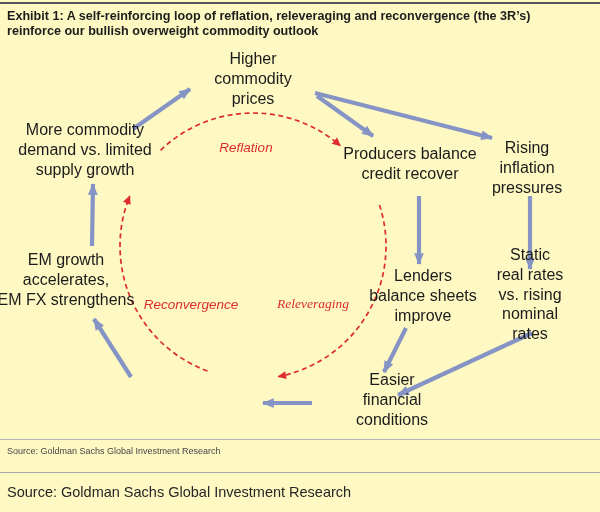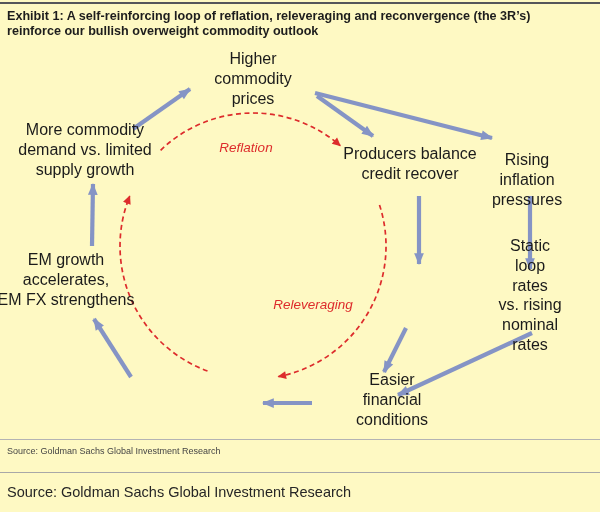--- a/index.html
+++ b/index.html
@@ -7,32 +7,32 @@
         font-family:"Liberation Sans",sans-serif;}
   .rule{position:absolute;left:0;right:0;}
   #top-rule{top:2px;height:2px;background:#55565a;}
   #exhibit-title{position:absolute;left:7px;top:9px;width:575px;
         font-size:12.6px;font-weight:bold;line-height:1.22;color:#1d1d1d;letter-spacing:0;}
   svg#diagram-gfx{position:absolute;left:0;top:0;pointer-events:none;}
   .node{position:absolute;transform:translate(-50%,-50%);text-align:center;
         white-space:pre-line;font-size:16px;line-height:1.24;color:#1b1b1b;}
   #n-higher{left:253px;top:79px;}
   #n-producers{left:410px;top:164px;}
-  #n-rising{left:527px;top:180px;}
+  #n-rising{left:527px;top:168px;}
   #n-lenders{left:423px;top:296px;}
   #n-static{left:530px;top:295px;}
   #n-easier{left:356px;top:400px;margin-left:36px;}
   #n-credit{left:197px;top:397px;}
   #n-em{left:66px;top:280px;}
   #n-demand{left:85px;top:150px;}
   .loop-label{position:absolute;transform:translate(-50%,-50%);font-style:italic;
         font-size:13.5px;color:#dd2c2c;white-space:nowrap;}
   #l-reflation{left:246px;top:147px;text-align:center;}
   #l-reconvergence{left:191px;top:304px;}
-  #l-releveraging{left:313px;top:304px;}
+  #l-releveraging{left:313px;top:304px;font-family:Liberation Serif, serif;}
   #mid-rule-1{top:439px;height:1px;background:#b3b3b3;}
   #source-note{position:absolute;left:7px;top:446px;font-size:9px;color:#454545;}
   #mid-rule-2{top:472px;height:1px;background:#a8a8a8;}
   #caption-source{position:absolute;left:7px;top:484px;font-size:14.5px;color:#262626;}
 </style>
 </head>
 <body>
 
 <div id="page">
 
@@ -70,34 +70,38 @@
     </g>
   </svg>
 
   <div class="node" id="n-higher">Higher
 commodity
 prices</div>
   <div class="node" id="n-producers">Producers balance
 credit recover</div>
   <div class="node" id="n-rising">Rising inflation
 pressures</div>
-  <div class="node" id="n-static">Static loop rates
+  <div class="node" id="n-lenders">Lenders
+balance sheets
+improve</div>
+  <div class="node" id="n-static">Static real rates
 vs. rising nominal
 rates</div>
   <div class="node" id="n-easier">Easier
 financial
 conditions</div>
   <div class="node" id="n-em">EM growth
 accelerates,
 EM FX strengthens</div>
   <div class="node" id="n-demand">More commodity
 demand vs. limited
 supply growth</div>
 
   <div class="loop-label" id="l-reflation">Reflation</div>
+  <div class="loop-label" id="l-reconvergence">Reconvergence</div>
   <div class="loop-label" id="l-releveraging">Releveraging</div>
 
   <div id="mid-rule-1" class="rule"></div>
   <div id="source-note">Source: Goldman Sachs Global Investment Research</div>
   <div id="mid-rule-2" class="rule"></div>
   <div id="caption-source">Source: Goldman Sachs Global Investment Research</div>
 
 </div>
 
 </body></html>

